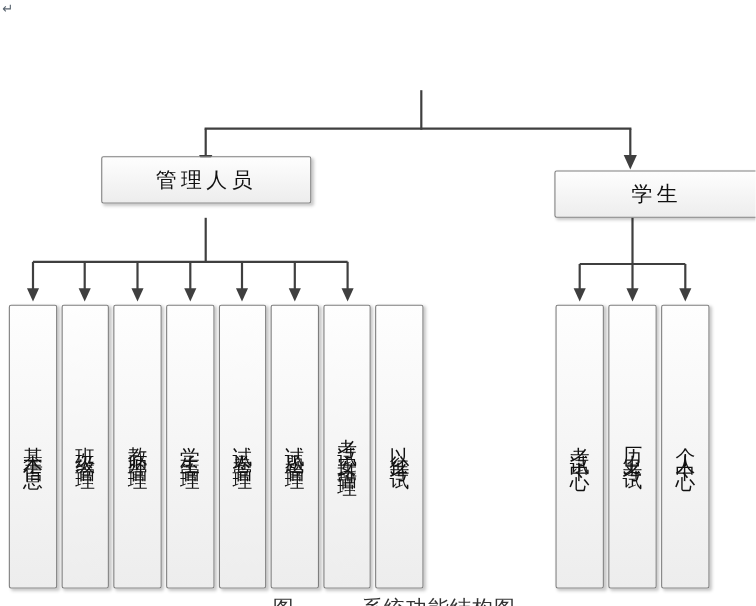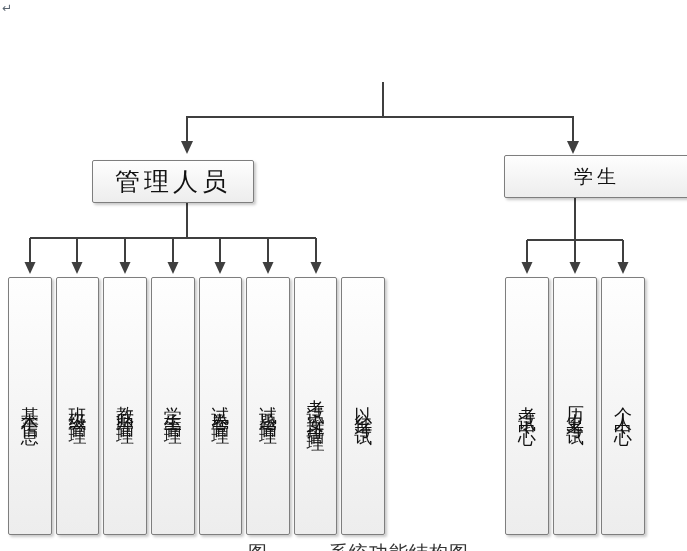--- a/index.html
+++ b/index.html
@@ -13,21 +13,21 @@
   }
   .connectors { position:absolute; left:0; top:0; }
   .node {
     position:absolute; box-sizing:border-box;
     border:1px solid #7e7e7e; border-radius:2px;
     background:linear-gradient(180deg,#fefefe 0%,#ededed 100%);
     box-shadow:2px 2px 3px rgba(0,0,0,0.22);
     display:flex; align-items:center; justify-content:center;
   }
   .root    { left:272px; top:32px;  width:221px; height:50px; font-size:20px; letter-spacing:2px; }
-  .admin   { left:92px;  top:160px; width:162px; height:43px; font-size:25px; letter-spacing:4px; }
+  .admin   { left:92px;  top:142px; width:191px; height:43px; font-size:19px; letter-spacing:4px; }
   .student { left:504px; top:155px; width:186px; height:43px; font-size:19px; letter-spacing:4px; }
   .leafgroup { position:absolute; top:277px; height:258px; display:flex; gap:4px; }
   .leafgroup.left  { left:8px;   width:377px; }
   .leafgroup.right { left:505px; width:140px; }
   .leafgroup .node { position:static; flex:1; height:auto; }
   .leaf span {
     writing-mode:vertical-rl; text-orientation:upright;
     font-size:18px; letter-spacing:7px; line-height:1;
   }
   .caption {

